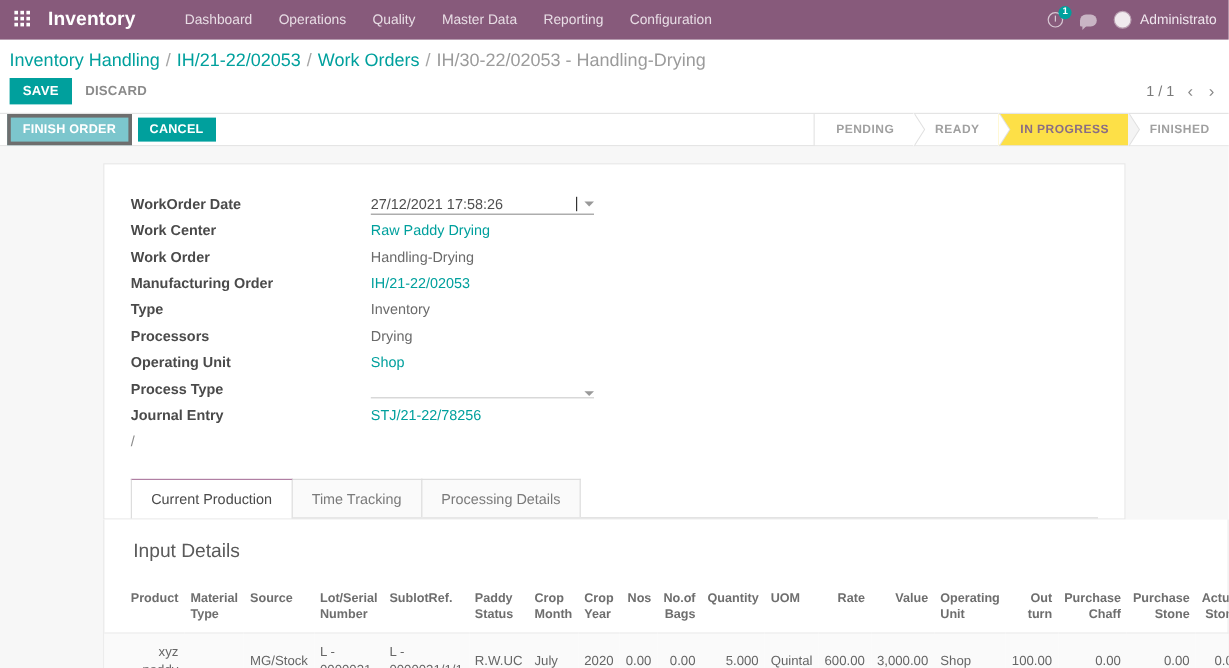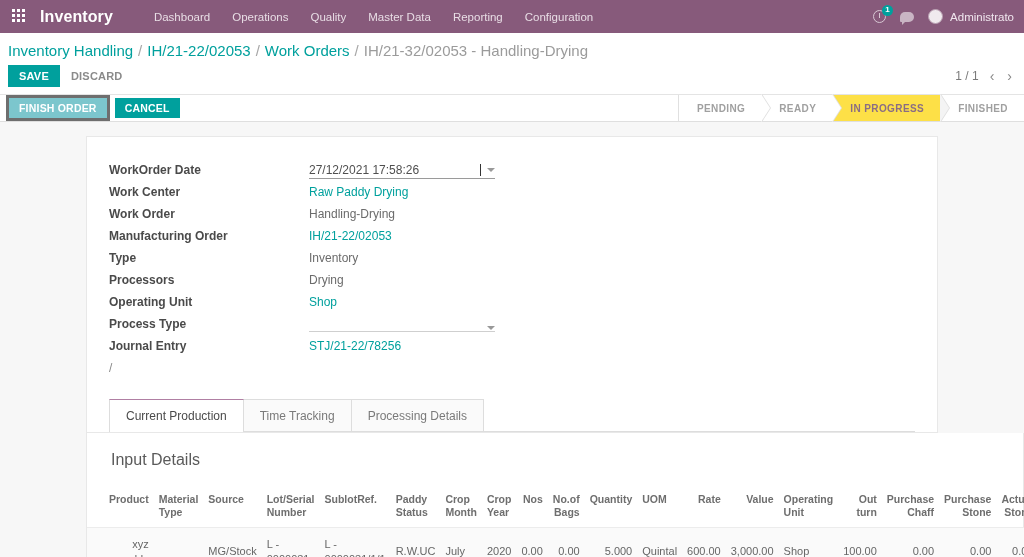--- a/index.html
+++ b/index.html
@@ -425,21 +425,21 @@
   </div>
 </div>
 
 <div class="breadcrumb-row">
   <span class="bc-link">Inventory Handling</span>
   <span class="bc-sep">/</span>
   <span class="bc-link">IH/21-22/02053</span>
   <span class="bc-sep">/</span>
   <span class="bc-link">Work Orders</span>
   <span class="bc-sep">/</span>
-  <span class="bc-current">IH/21-32/02053 - Handling-Drying</span>
+  <span class="bc-current">IH/30-22/02053 - Handling-Drying</span>
 </div>
 
 <div class="control-row">
   <button class="btn-save">SAVE</button>
   <button class="btn-discard">DISCARD</button>
   <div class="pager">
     <span>1 / 1</span>
     <span class="arrow">‹</span>
     <span class="arrow">›</span>
   </div>

